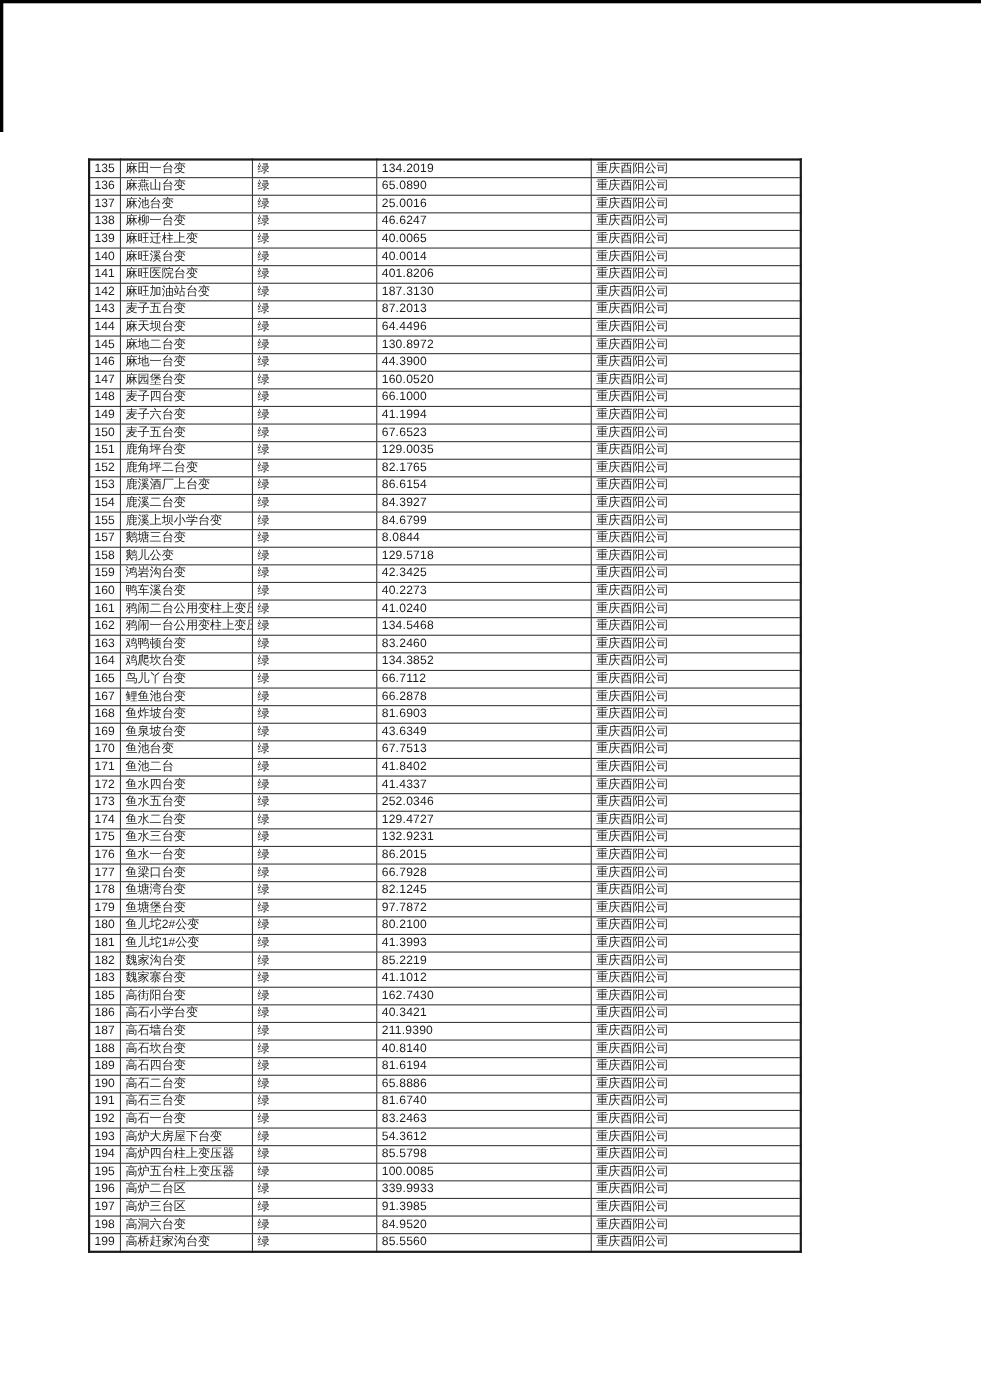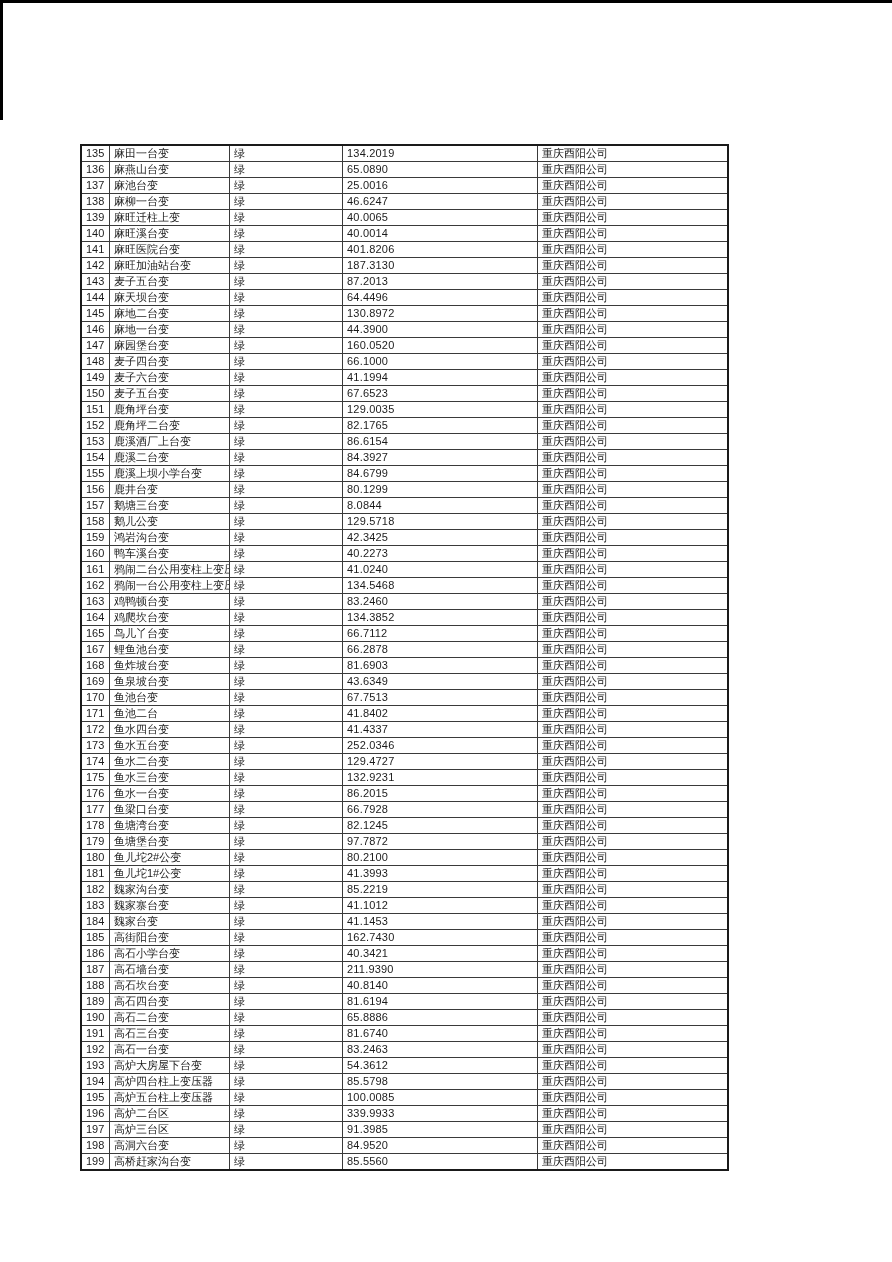--- a/index.html
+++ b/index.html
@@ -196,27 +196,20 @@
         <td class="c-company">重庆酉阳公司</td>
       </tr>
       <tr>
         <td class="c-serial">155</td>
         <td class="c-name">鹿溪上坝小学台变</td>
         <td class="c-status">绿</td>
         <td class="c-value">84.6799</td>
         <td class="c-company">重庆酉阳公司</td>
       </tr>
       <tr>
-        <td class="c-serial">156</td>
-        <td class="c-name">鹿井台变</td>
-        <td class="c-status">绿</td>
-        <td class="c-value">80.1299</td>
-        <td class="c-company">重庆酉阳公司</td>
-      </tr>
-      <tr>
         <td class="c-serial">157</td>
         <td class="c-name">鹅塘三台变</td>
         <td class="c-status">绿</td>
         <td class="c-value">8.0844</td>
         <td class="c-company">重庆酉阳公司</td>
       </tr>
       <tr>
         <td class="c-serial">158</td>
         <td class="c-name">鹅儿公变</td>
         <td class="c-status">绿</td>
@@ -382,27 +375,20 @@
         <td class="c-name">魏家沟台变</td>
         <td class="c-status">绿</td>
         <td class="c-value">85.2219</td>
         <td class="c-company">重庆酉阳公司</td>
       </tr>
       <tr>
         <td class="c-serial">183</td>
         <td class="c-name">魏家寨台变</td>
         <td class="c-status">绿</td>
         <td class="c-value">41.1012</td>
-        <td class="c-company">重庆酉阳公司</td>
-      </tr>
-      <tr>
-        <td class="c-serial">184</td>
-        <td class="c-name">魏家台变</td>
-        <td class="c-status">绿</td>
-        <td class="c-value">41.1453</td>
         <td class="c-company">重庆酉阳公司</td>
       </tr>
       <tr>
         <td class="c-serial">185</td>
         <td class="c-name">高街阳台变</td>
         <td class="c-status">绿</td>
         <td class="c-value">162.7430</td>
         <td class="c-company">重庆酉阳公司</td>
       </tr>
       <tr>

